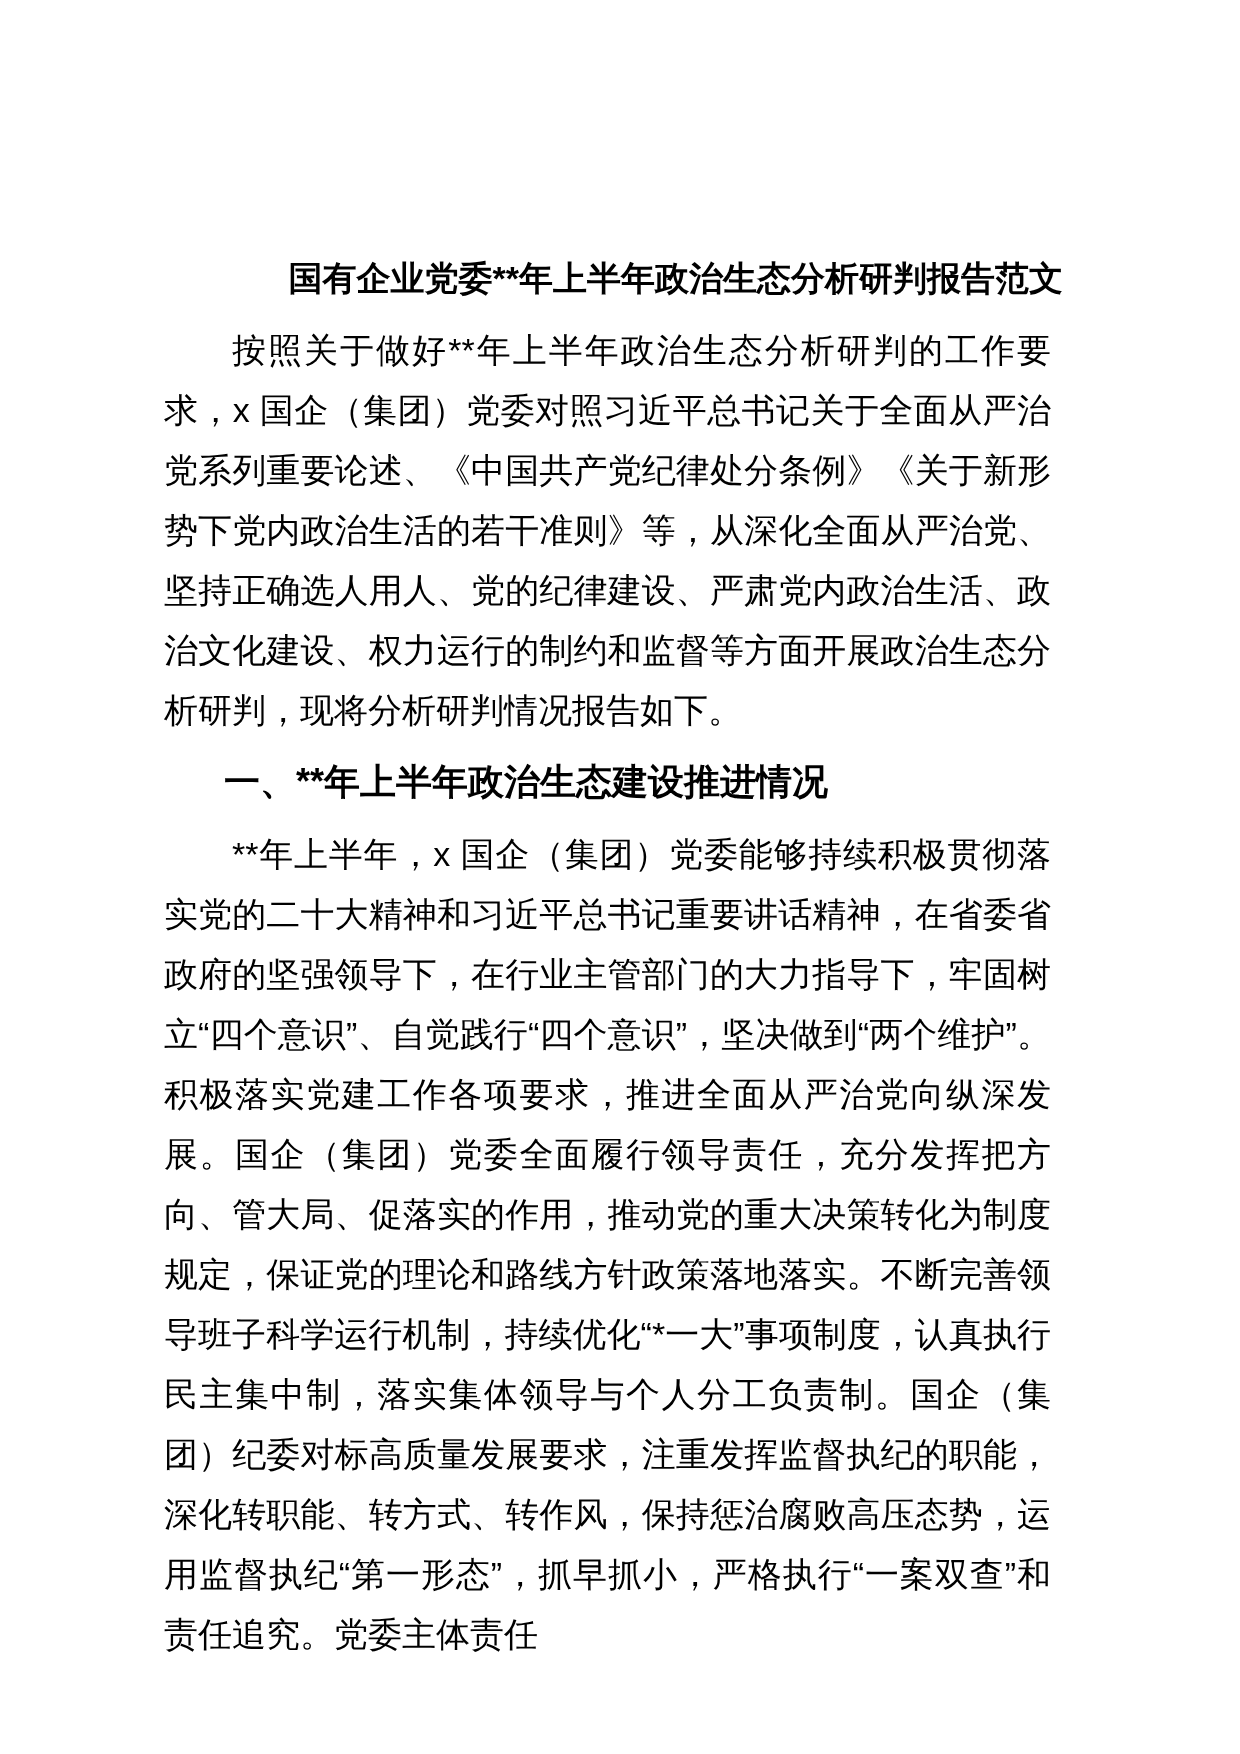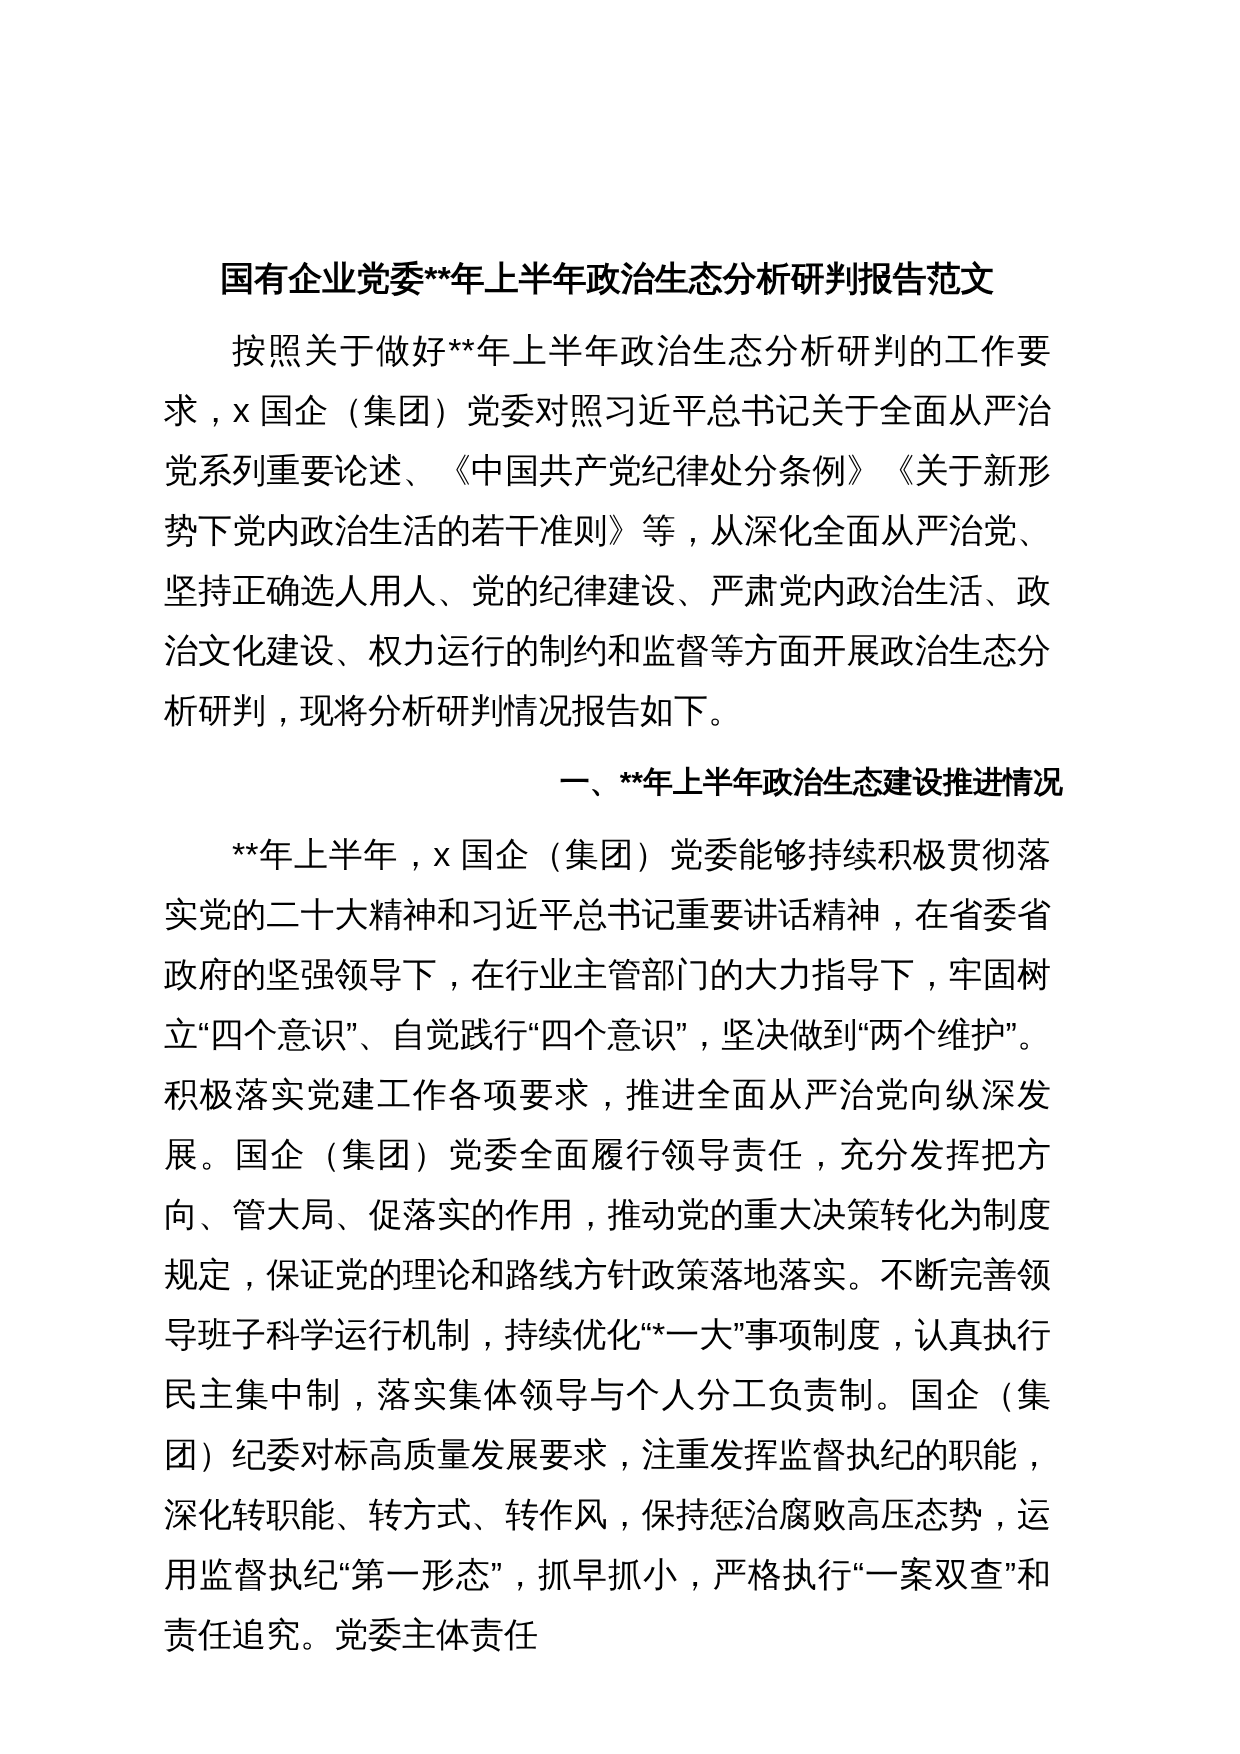--- a/index.html
+++ b/index.html
@@ -22,38 +22,38 @@
     top: 248px;
     left: 152px;
     width: 911px;
     box-sizing: border-box;
   }
   .doc-title {
     margin: 0 0 8px 0;
     font-size: 34px;
     font-weight: bold;
     line-height: 60px;
-    text-align: center;
+    text-align: right;
     letter-spacing: 0;
   }
   .doc-para {
     margin: 12px;
     font-size: 34px;
     line-height: 60px;
     text-align: justify;
     text-justify: inter-character;
     text-indent: 2em;
     overflow-wrap: break-word;
   }
   .doc-heading {
     margin: 0;
-    font-size: 30px;
+    font-size: 36px;
     font-weight: bold;
     line-height: 60px;
-    text-align: right;
+    text-align: left;
     text-indent: 2em;
   }
 </style>
 </head>
 <body>
 
 <div class="page">
   <div class="content">
     <h1 class="doc-title">国有企业党委**年上半年政治生态分析研判报告范文</h1>
     <p class="doc-para">按照关于做好**年上半年政治生态分析研判的工作要求，x 国企（集团）党委对照习近平总书记关于全面从严治党系列重要论述、《中国共产党纪律处分条例》《关于新形势下党内政治生活的若干准则》等，从深化全面从严治党、坚持正确选人用人、党的纪律建设、严肃党内政治生活、政治文化建设、权力运行的制约和监督等方面开展政治生态分析研判，现将分析研判情况报告如下。</p>

